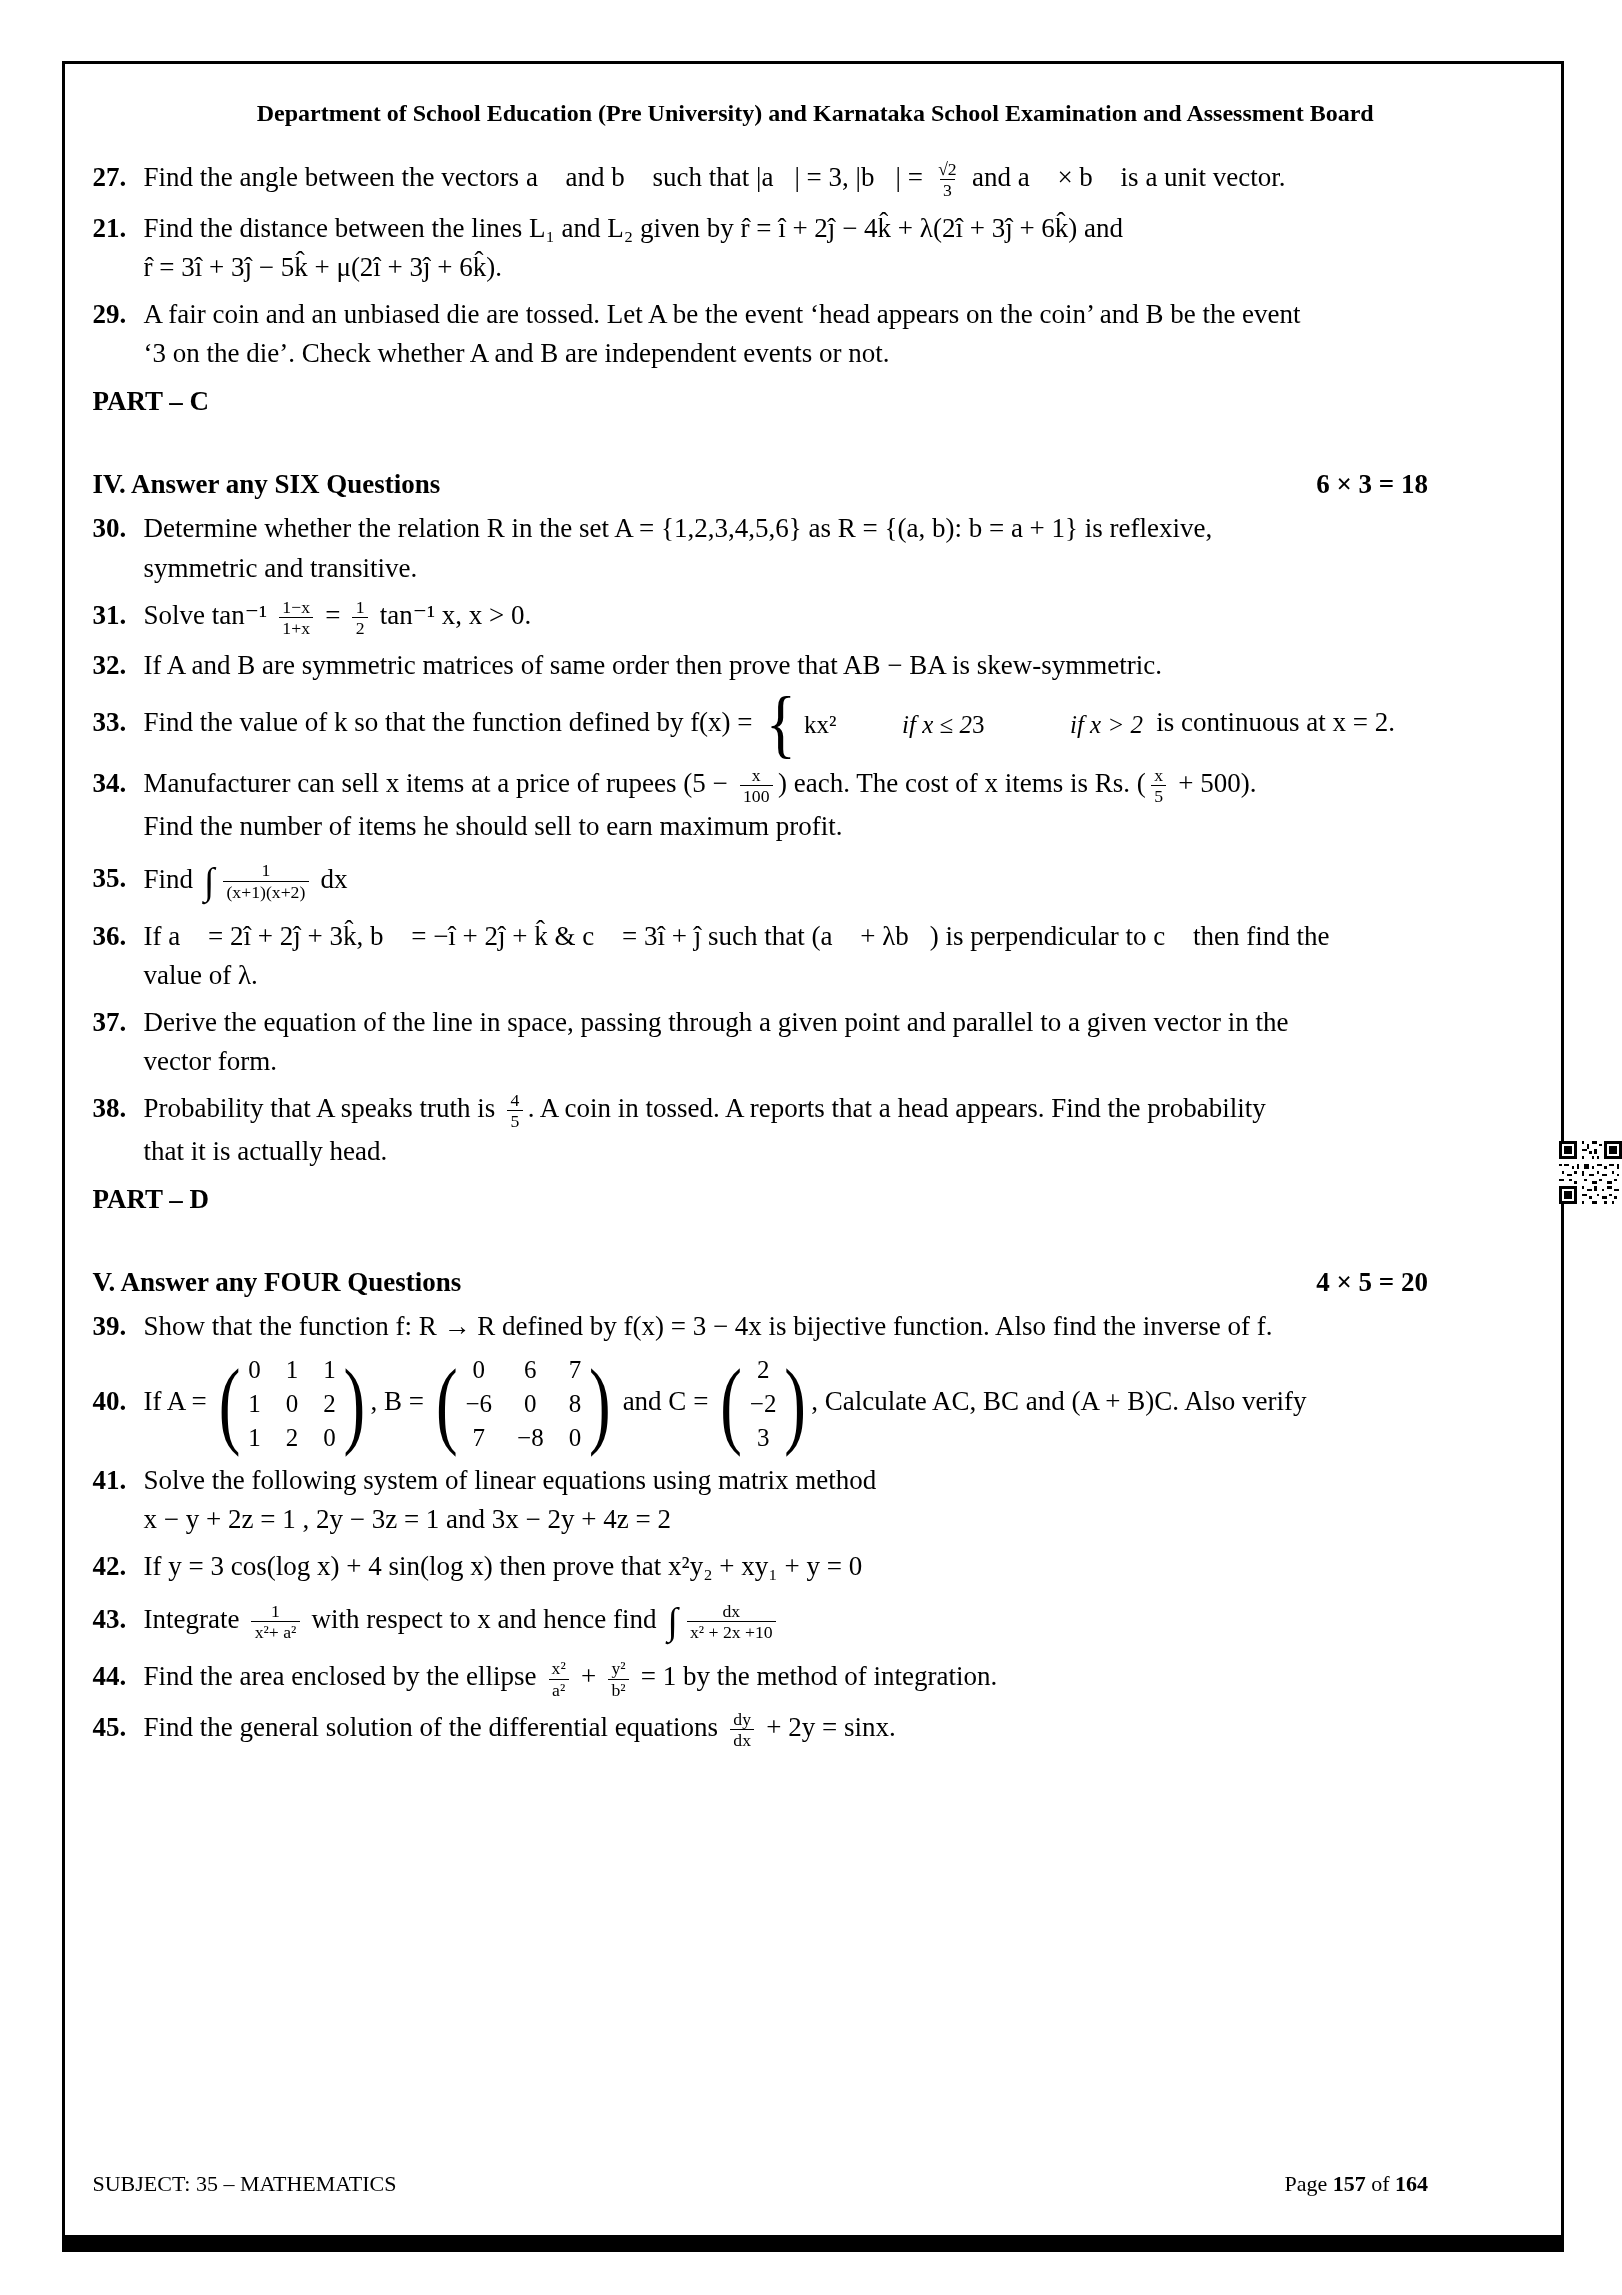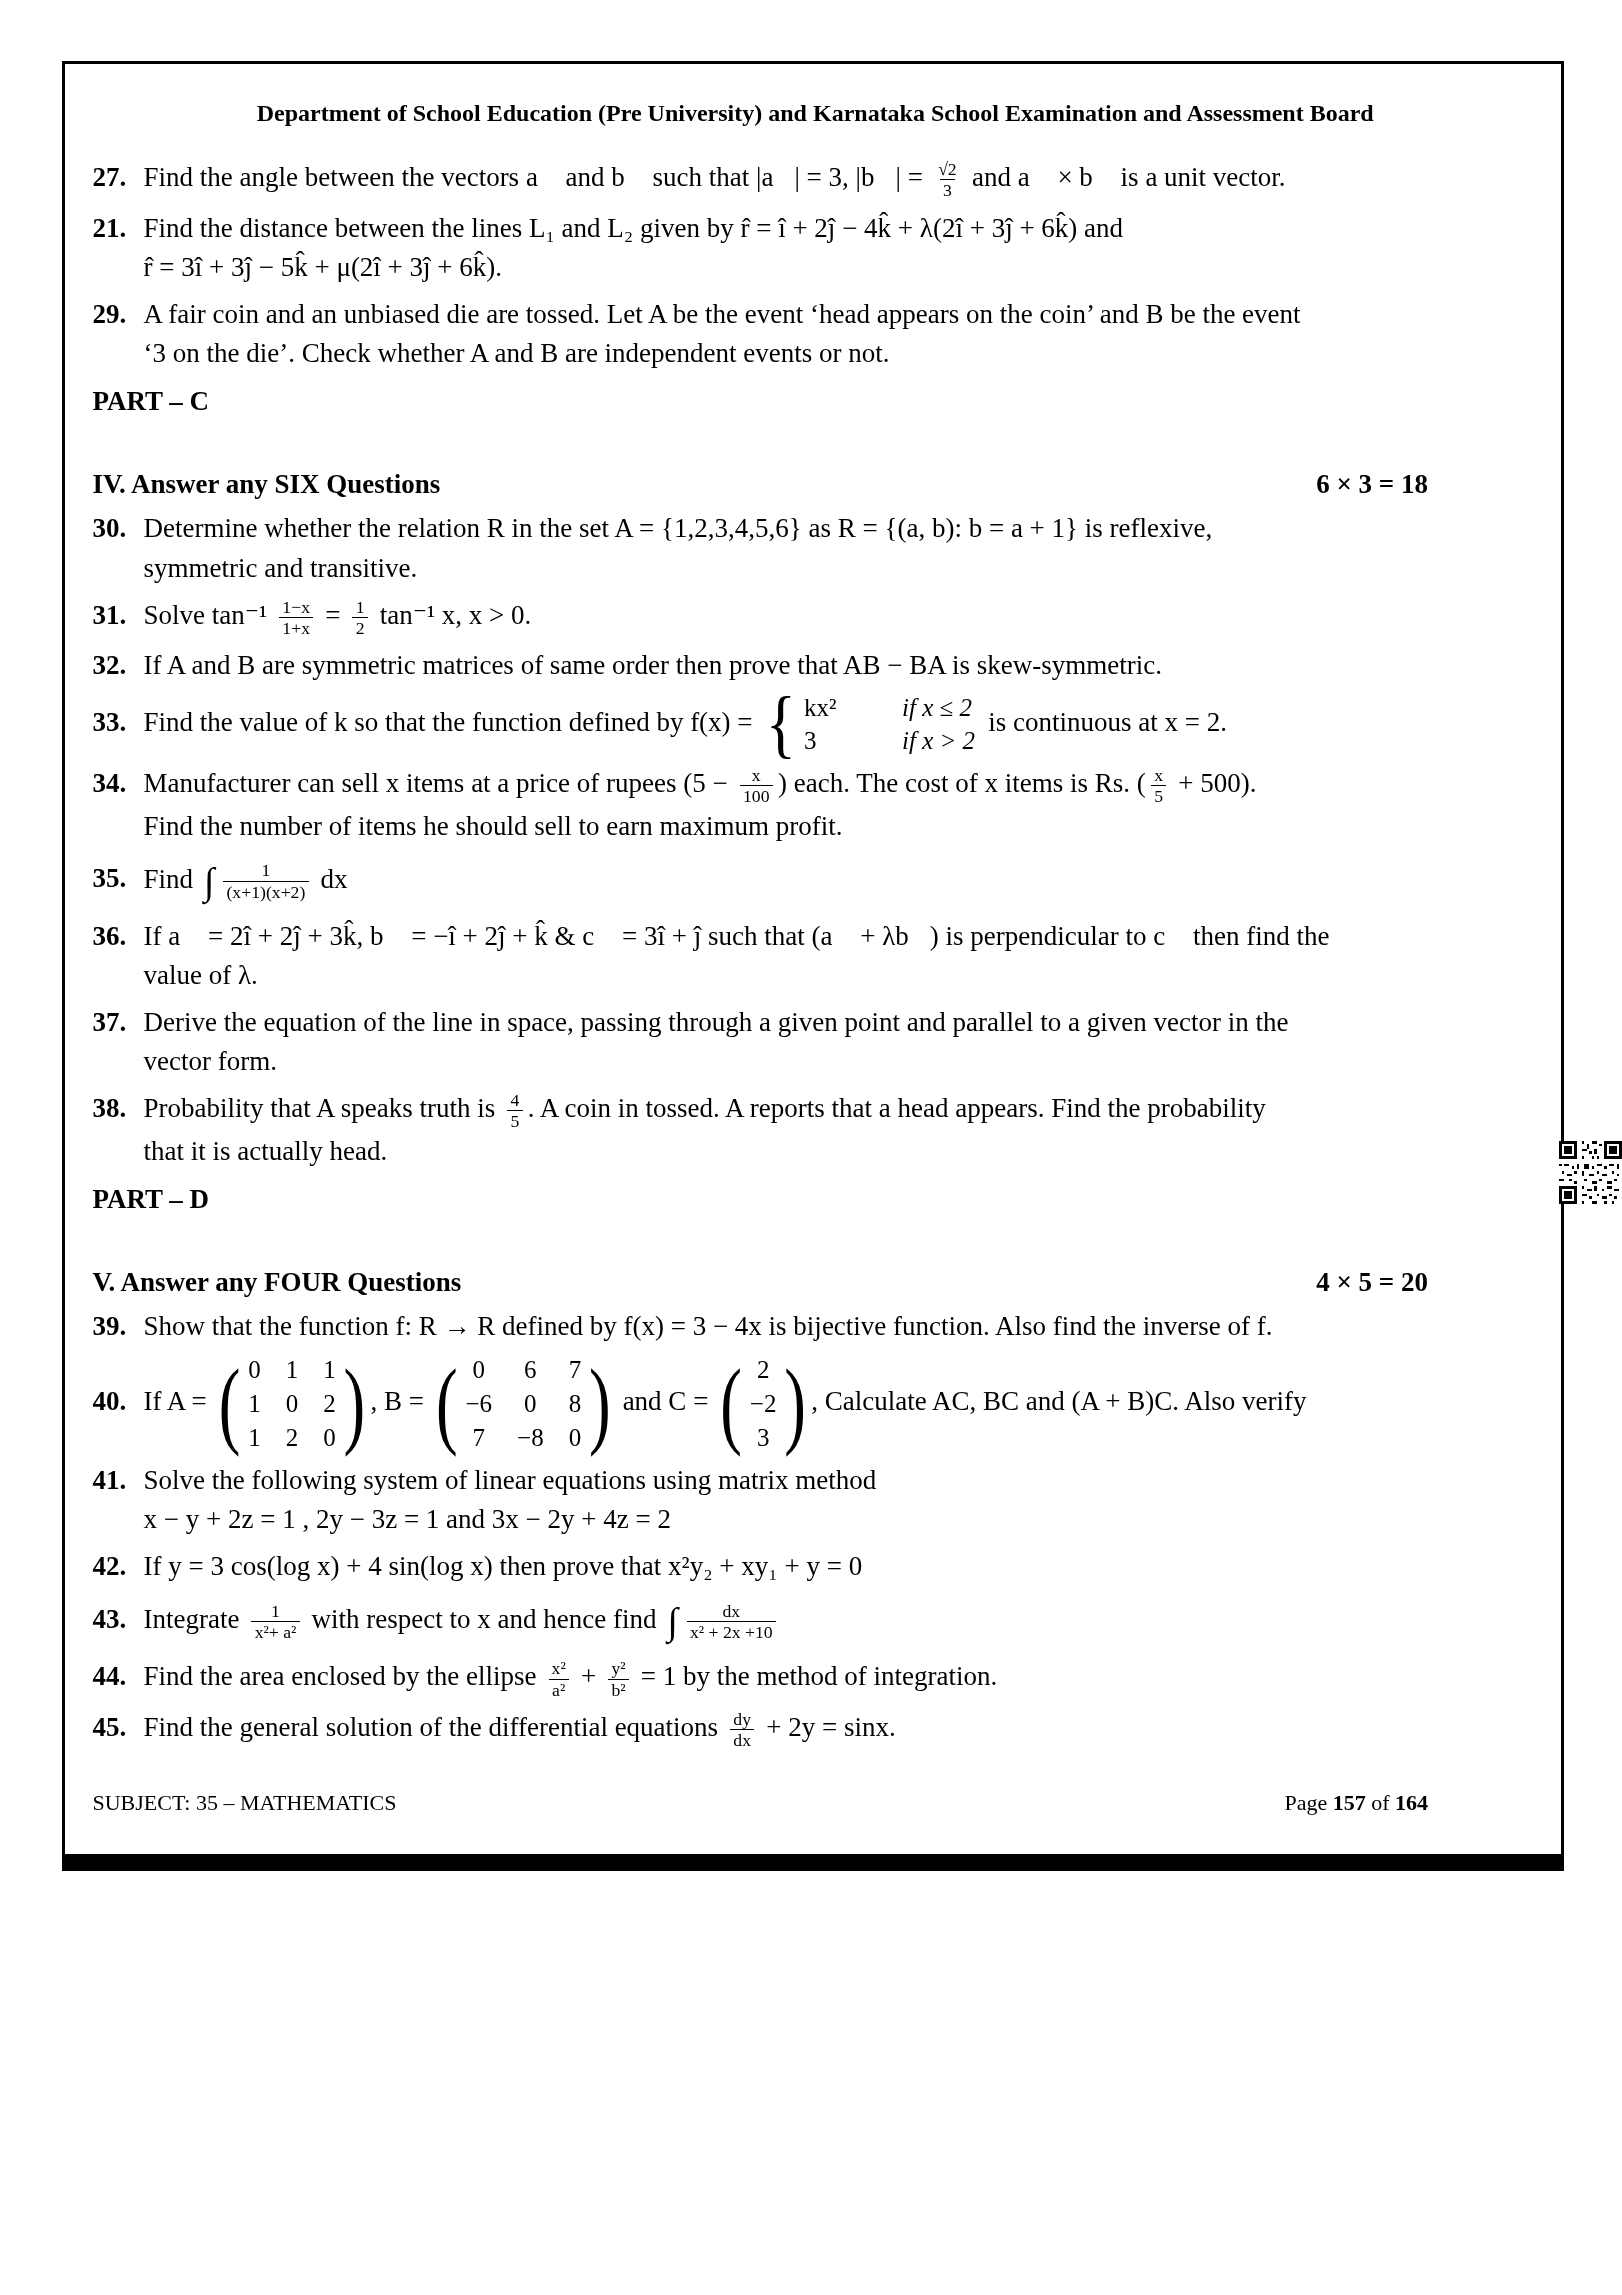--- a/index.html
+++ b/index.html
@@ -3,21 +3,21 @@
 <meta charset="utf-8">
 <style>
   * { box-sizing: border-box; }
   html,body { margin:0; padding:0; }
   body {
     width:1622px; height:2295px; position:relative;
     background:#ffffff; color:#000;
     font-family:"Liberation Serif","DejaVu Serif",serif;
   }
   .frame {
-    position:absolute; left:62px; top:61px; width:1502px; height:1810px;
+    position:absolute; left:62px; top:61px; width:1502px; height:2191px;
     border:3.3px solid #000; border-bottom:17px solid #000;
     padding:36px 23px 19.6px 27.5px;
     display:flex; flex-direction:column;
   }
   .header {
     text-align:center; font-weight:bold; font-size:24px; margin-bottom:31px;
   }
   .q {
     font-size:27px; line-height:1.45; padding-left:51px; text-indent:-51px;
     margin:0 0 7.9px 0;
@@ -33,21 +33,21 @@
   .frac {
     display:inline-flex; flex-direction:column; align-items:center;
     vertical-align:middle; font-size:17.7px; line-height:1.15;
     margin:0 5.2px; text-indent:0; text-align:center;
   }
   .fnum { padding:0 3.3px; }
   .fden { border-top:1.3px solid #000; padding:0 3.3px; }
   .int { font-size:38px; vertical-align:middle; margin:0 3.9px; text-indent:0; }
   .cases { display:inline-flex; align-items:center; vertical-align:middle; margin:0 6.5px; text-indent:0; }
   .brace { font-size:63px; line-height:1; transform:scaleY(1.2); margin-right:7.9px; }
-  .case-rows { display:flex; flex-direction:column; row-gap:2.6px; font-size:25px; line-height:1.2; }
+  .case-rows { display:flex; flex-direction:row; row-gap:2.6px; font-size:25px; line-height:1.2; }
   .case-row { display:flex; }
   .case-expr { min-width:98px; }
   .case-cond { font-style:italic; }
   .matrix { display:inline-flex; align-items:center; vertical-align:middle; margin:0 5.2px; text-indent:0; }
   .paren { font-size:65px; line-height:1; transform:scaleY(1.5); font-weight:400; }
   .mgrid {
     display:inline-grid; column-gap:25px; row-gap:2.6px; justify-items:center;
     margin:0 7.9px; font-size:25px; line-height:1.25; text-indent:0;
   }
   .cols3 { grid-template-columns:repeat(3,auto); }

